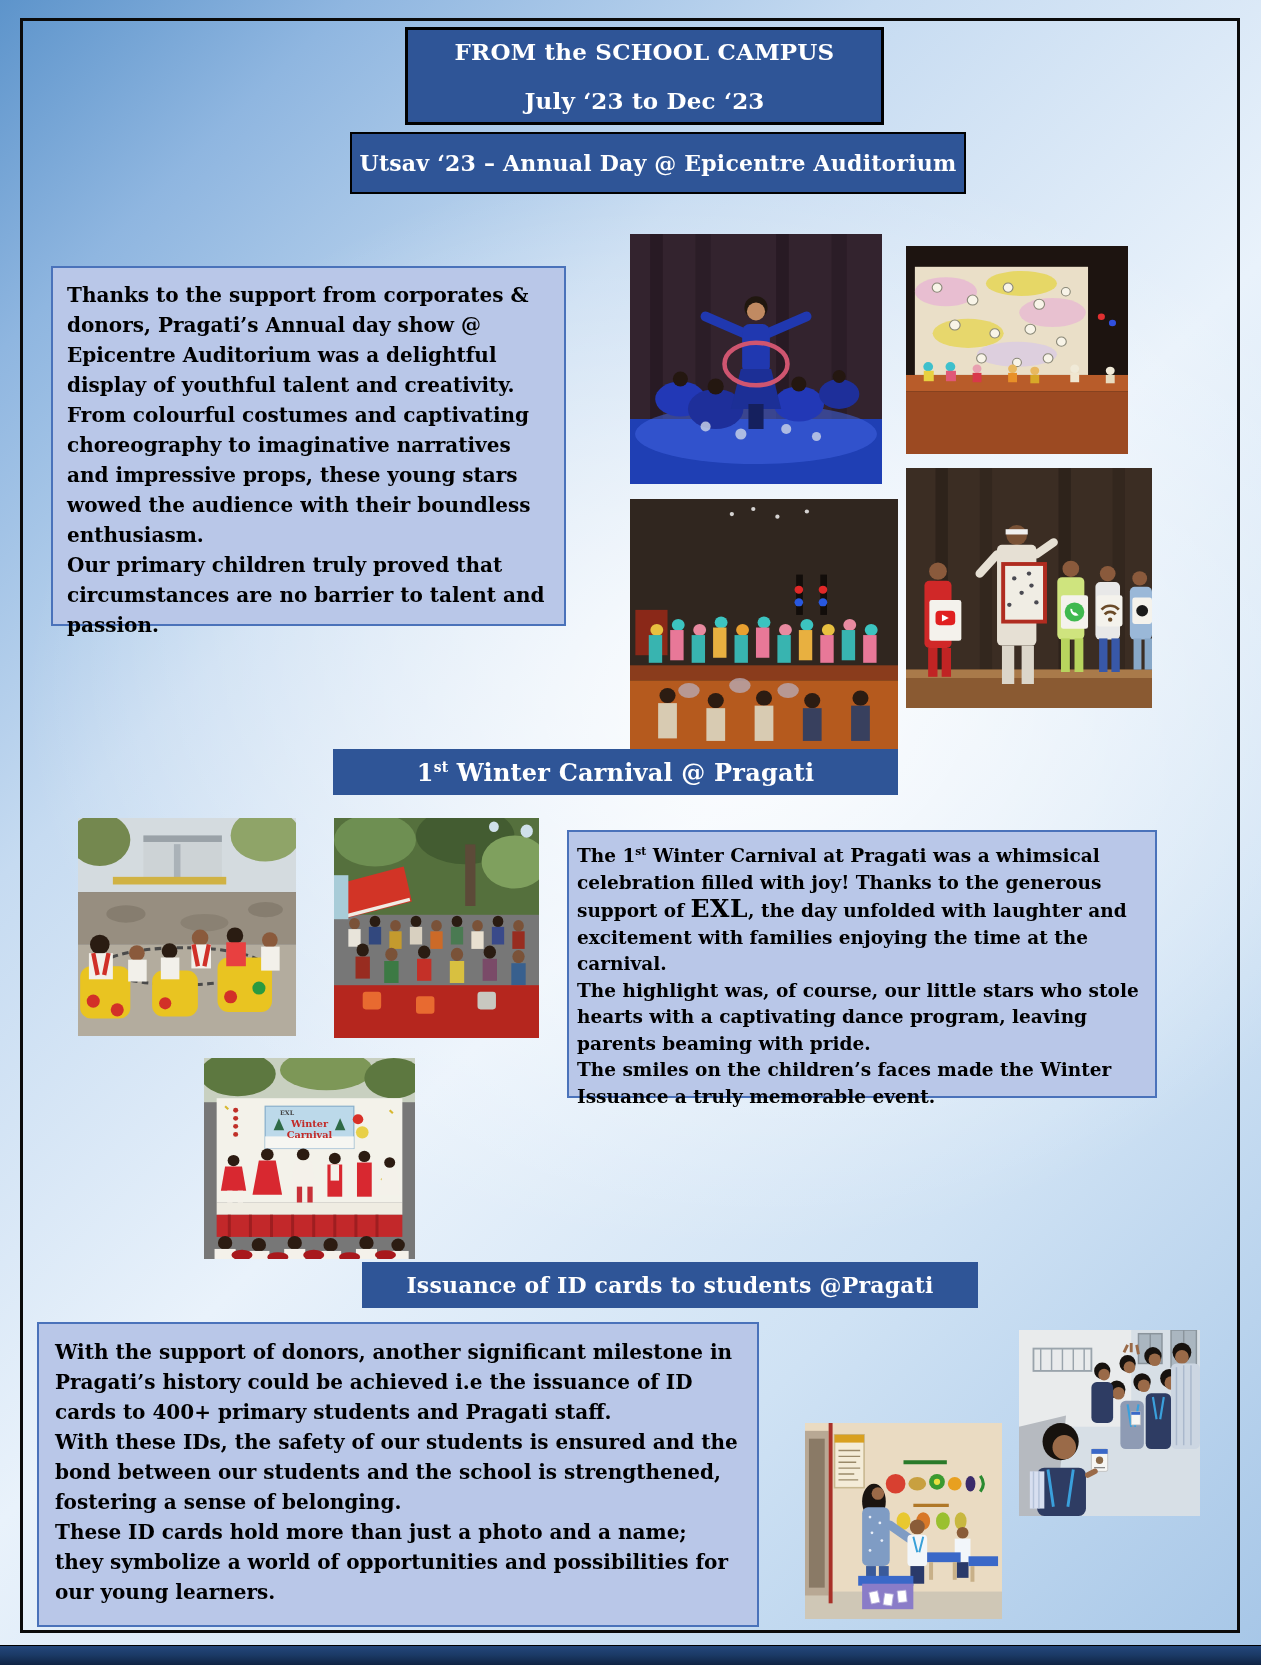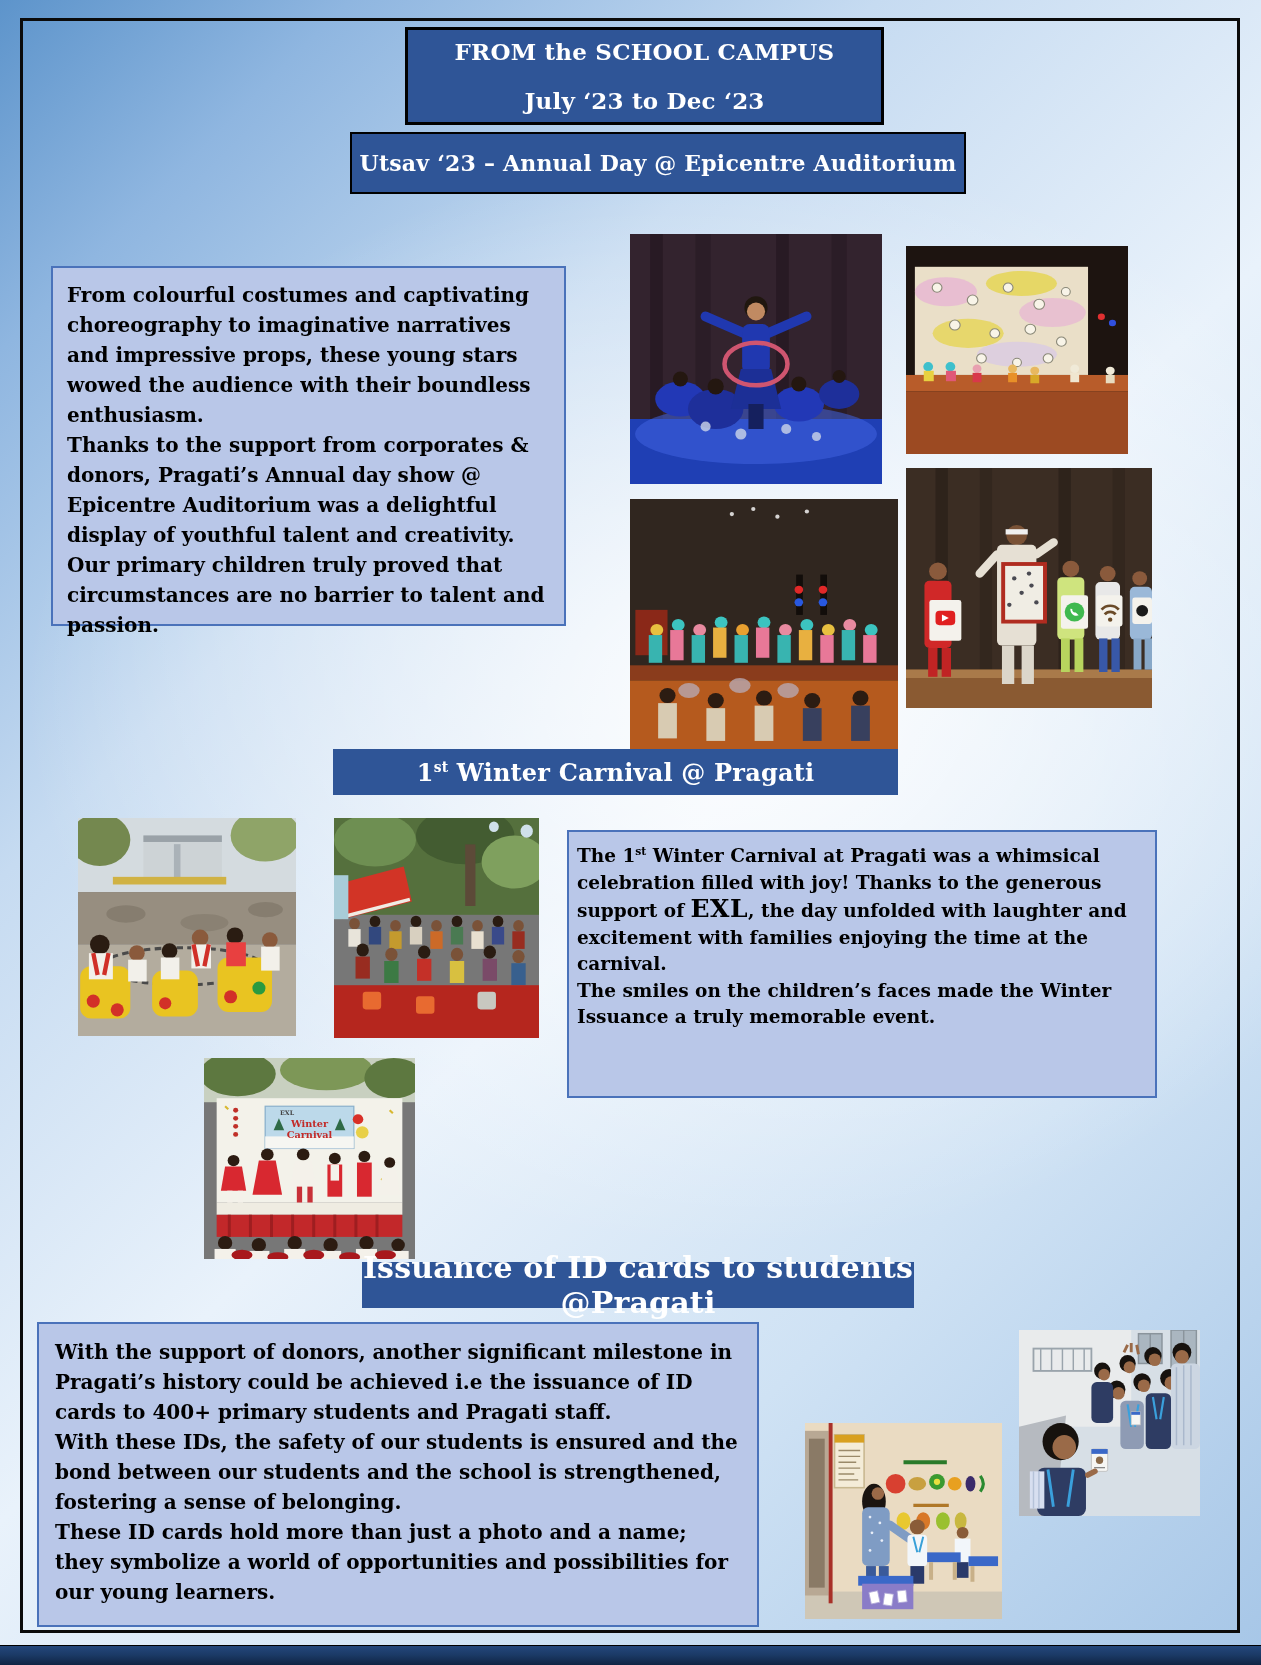--- a/index.html
+++ b/index.html
@@ -17,21 +17,21 @@
   .bar{
     position:absolute; background:#2f5597; color:#fff; font-weight:bold;
     display:flex; align-items:center; justify-content:center; text-align:center;
     letter-spacing:.2px;
   }
   .bar.black-border{border:3px solid #000;gap:15px;}
   .bar.thin-border{border:2px solid #000;}
   #masthead{left:405px; top:27px; width:473px; height:92px; flex-direction:column; font-size:23px; line-height:34px;}
   #utsav-bar{left:350px; top:132px; width:612px; height:58px; font-size:22px;}
   #winter-bar{left:333px; top:749px; width:565px; height:46px; font-size:24px;}
-  #id-bar{left:362px; top:1262px; width:552px; height:46px; font-size:30px;}
+  #id-bar{left:362px; top:1262px; width:616px; height:46px; font-size:22px;}
   .textbox{
     position:absolute; background:#b9c7e8; border:2px solid #4a72ba;
     color:#000; font-weight:bold; box-sizing:border-box;
   }
   .textbox p{margin:0;}
   #annual-box{left:51px; top:266px; width:515px; height:360px; padding:12px 14px; font-size:20px; line-height:30px;}
   #winter-box{left:567px; top:830px; width:590px; height:268px; padding:11px 8px; font-size:18.5px; line-height:26.5px;}
   #id-box{left:37px; top:1322px; width:722px; height:305px; padding:13px 16px; font-size:20px; line-height:30px;}
   sup{font-size:.58em; vertical-align:super; line-height:0;}
   .exl{font-size:1.35em; letter-spacing:.5px;}
@@ -62,22 +62,22 @@
   <div class="bar black-border" id="masthead">
     <span>FROM the SCHOOL CAMPUS</span>
     <span>July ‘23 to Dec ‘23</span>
   </div>
 
   <div class="bar thin-border" id="utsav-bar">
     <span>Utsav ‘23 – Annual Day @ Epicentre Auditorium</span>
   </div>
 
   <div class="textbox" id="annual-box">
+    <p>Thanks to the support from corporates &amp; donors, Pragati’s Annual day show @ Epicentre Auditorium was a delightful display of youthful talent and creativity.</p>
     <p>From colourful costumes and captivating choreography to imaginative narratives and impressive props, these young stars wowed the audience with their boundless enthusiasm.</p>
-    <p>Thanks to the support from corporates &amp; donors, Pragati’s Annual day show @ Epicentre Auditorium was a delightful display of youthful talent and creativity.</p>
     <p>Our primary children truly proved that circumstances are no barrier to talent and passion.</p>
   </div>
 
   <figure class="photo" id="photo-a" aria-label="Children in blue costumes performing on stage; girl dancing with a hula hoop">
     <svg viewBox="0 0 100 100" preserveAspectRatio="none" aria-hidden="true">
       <rect width="100" height="100" fill="#33232e"></rect>
       <rect x="8" width="5" height="76" fill="#281a24"></rect>
         <rect x="26" width="6" height="76" fill="#2b1d27"></rect>
       <rect x="58" width="5" height="76" fill="#281a24"></rect>
         <rect x="80" width="6" height="76" fill="#2b1d27"></rect>
@@ -449,20 +449,21 @@
           <ellipse cx="35" cy="99" rx="5" ry="2.4" fill="#a8181c"></ellipse>
         <ellipse cx="52" cy="98" rx="5" ry="2.6" fill="#a8181c"></ellipse>
           <ellipse cx="69" cy="99" rx="5" ry="2.4" fill="#a8181c"></ellipse>
         <ellipse cx="86" cy="98" rx="5" ry="2.4" fill="#a8181c"></ellipse>
       </g>
     </svg>
   </figure>
 
   <div class="textbox" id="winter-box">
     <p><span>The 1</span><sup>st</sup><span> Winter Carnival at Pragati was a whimsical celebration filled with joy! Thanks to the generous support of </span><span class="exl">EXL</span><span>, the day unfolded with laughter and excitement with families enjoying the time at the carnival.</span></p>
+    <p>The highlight was, of course, our little stars who stole hearts with a captivating dance program, leaving parents beaming with pride.</p>
     <p>The smiles on the children’s faces made the Winter Issuance a truly memorable event.</p>
   </div>
 
   <div class="bar" id="id-bar">
     <span>Issuance of ID cards to students @Pragati</span>
   </div>
 
   <div class="textbox" id="id-box">
     <p>With the support of donors, another significant milestone in Pragati’s history could be achieved i.e  the issuance of ID cards to 400+ primary students and Pragati staff.</p>
     <p>With these IDs, the safety of our students is ensured and the bond between our students and the school is strengthened, fostering a sense of belonging.</p>

